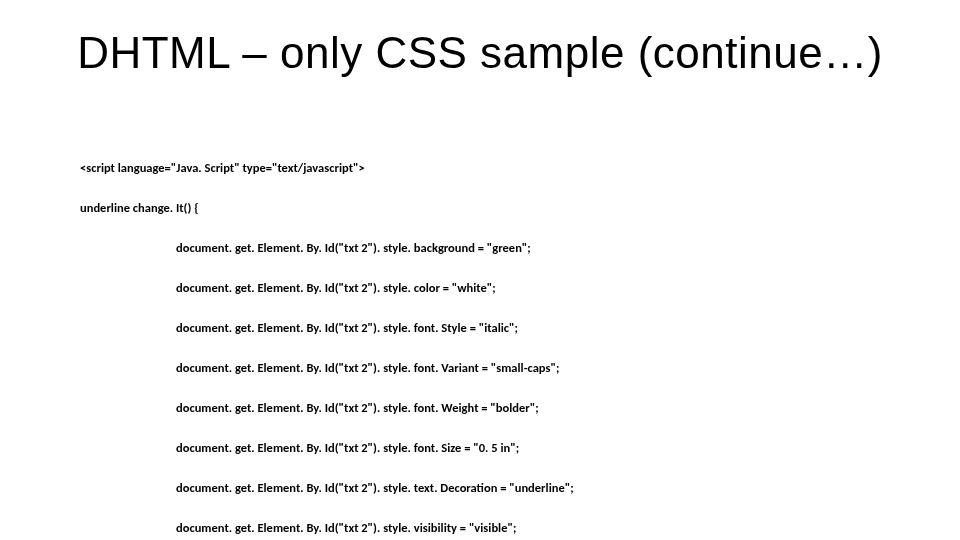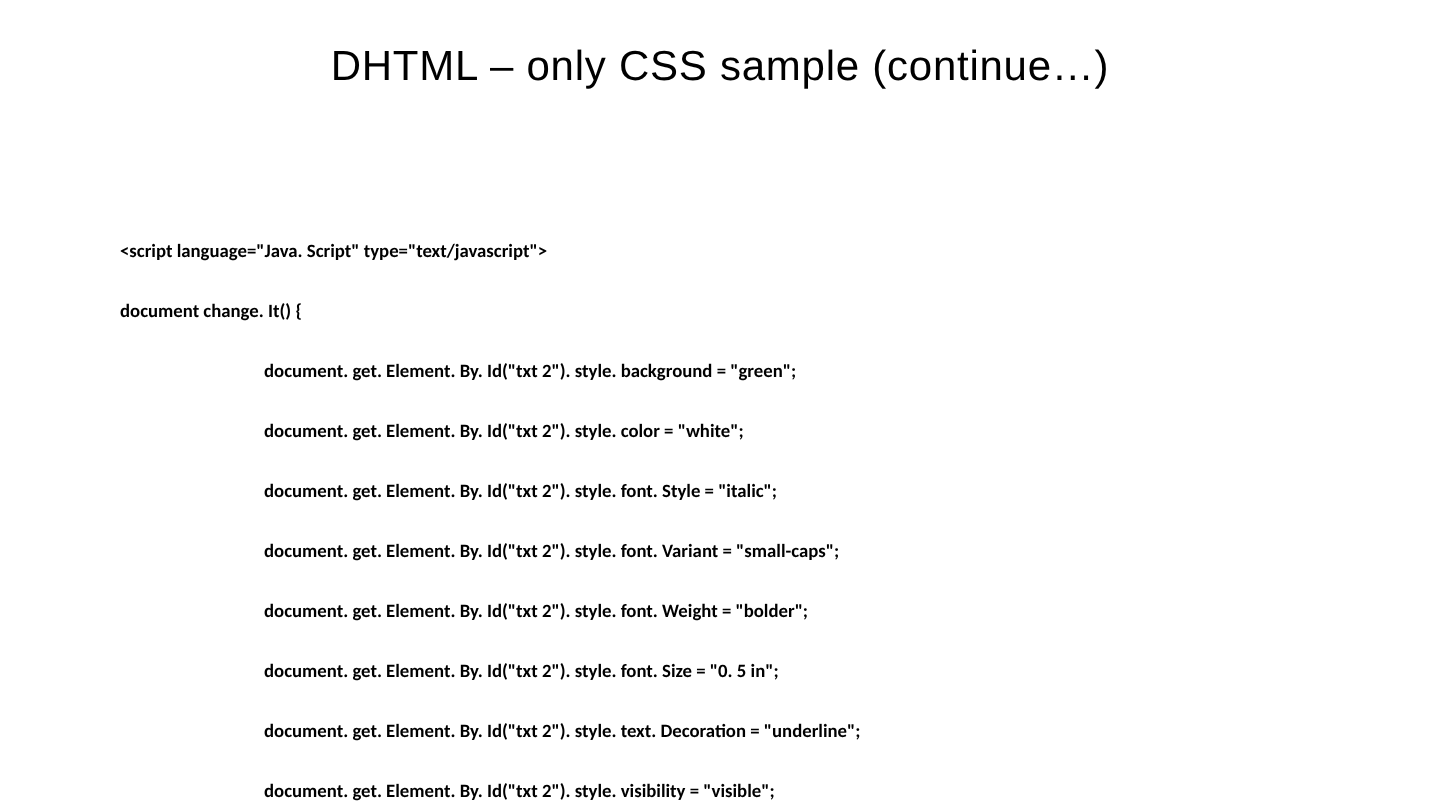--- a/index.html
+++ b/index.html
@@ -16,21 +16,21 @@
     width: 960px;
     height: 540px;
     box-sizing: border-box;
   }
   .title {
     position: absolute;
     top: 28px;
     left: 0;
     right: 0;
     text-align: center;
-    font-size: 28px;
+    font-size: 44px;
     font-weight: 400;
     color: #000;
     font-family: "Calibri Light", "Segoe UI Light", "Segoe UI", Arial, sans-serif;
     letter-spacing: 0.5px;
   }
   .code-block {
     position: absolute;
     top: 138px;
     left: 80px;
     right: 60px;
@@ -45,21 +45,21 @@
   .indent1 { padding-left: 96px; }
 </style>
 </head>
 <body>
 
 <div class="slide">
   <div class="title">DHTML – only CSS sample (continue…)</div>
 
   <div class="code-block">
 <span class="code-line">&lt;script language="Java. Script" type="text/javascript"&gt;</span>
-<span class="code-line">document change. It() {</span>
+<span class="code-line">underline change. It() {</span>
 <span class="code-line indent1">document. get. Element. By. Id("txt 2"). style. background = "green";</span>
 <span class="code-line indent1">document. get. Element. By. Id("txt 2"). style. color = "white";</span>
 <span class="code-line indent1">document. get. Element. By. Id("txt 2"). style. font. Style = "italic";</span>
 <span class="code-line indent1">document. get. Element. By. Id("txt 2"). style. font. Variant = "small-caps";</span>
 <span class="code-line indent1">document. get. Element. By. Id("txt 2"). style. font. Weight = "bolder";</span>
 <span class="code-line indent1">document. get. Element. By. Id("txt 2"). style. font. Size = "0. 5 in";</span>
 <span class="code-line indent1">document. get. Element. By. Id("txt 2"). style. text. Decoration = "underline";</span>
 <span class="code-line indent1">document. get. Element. By. Id("txt 2"). style. visibility = "visible";</span>
 
 

